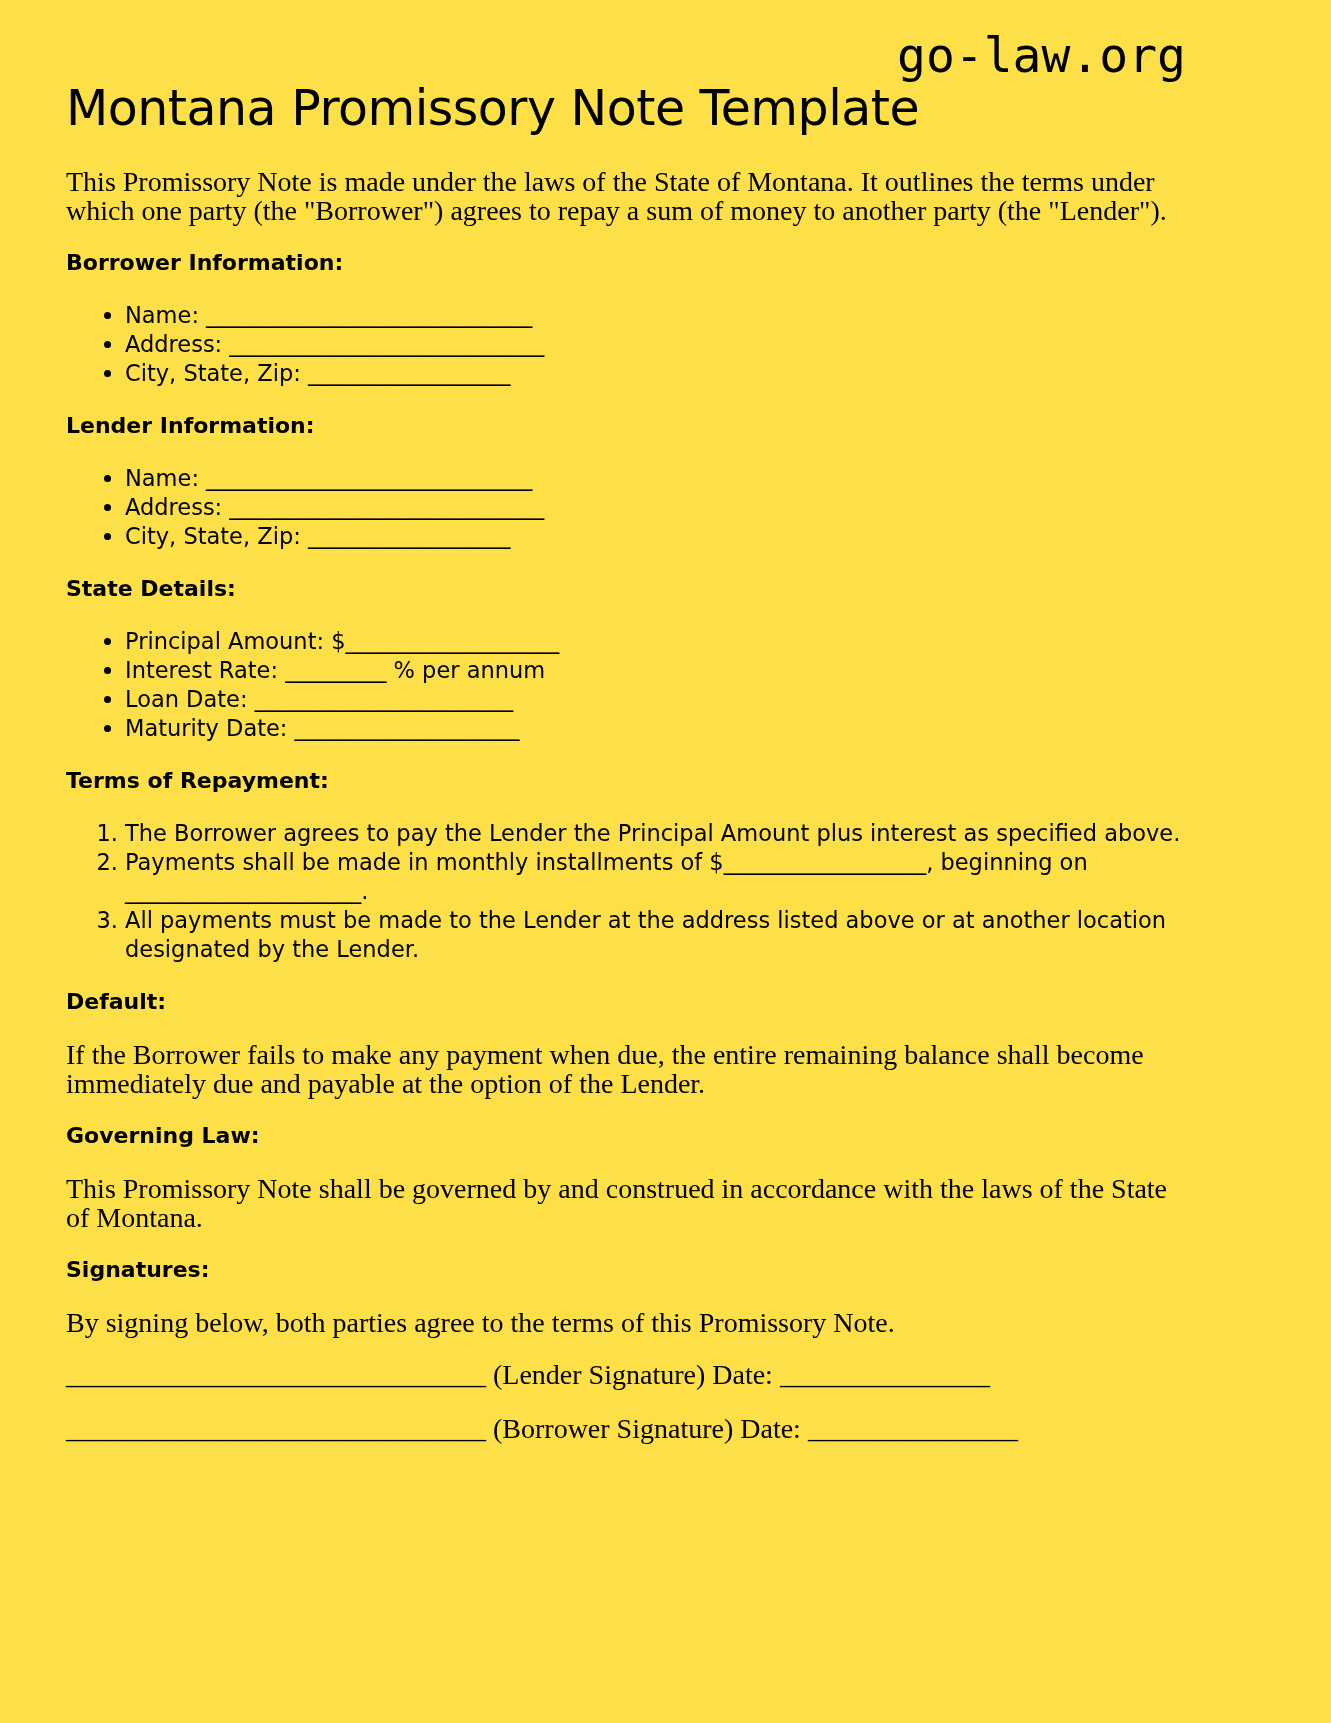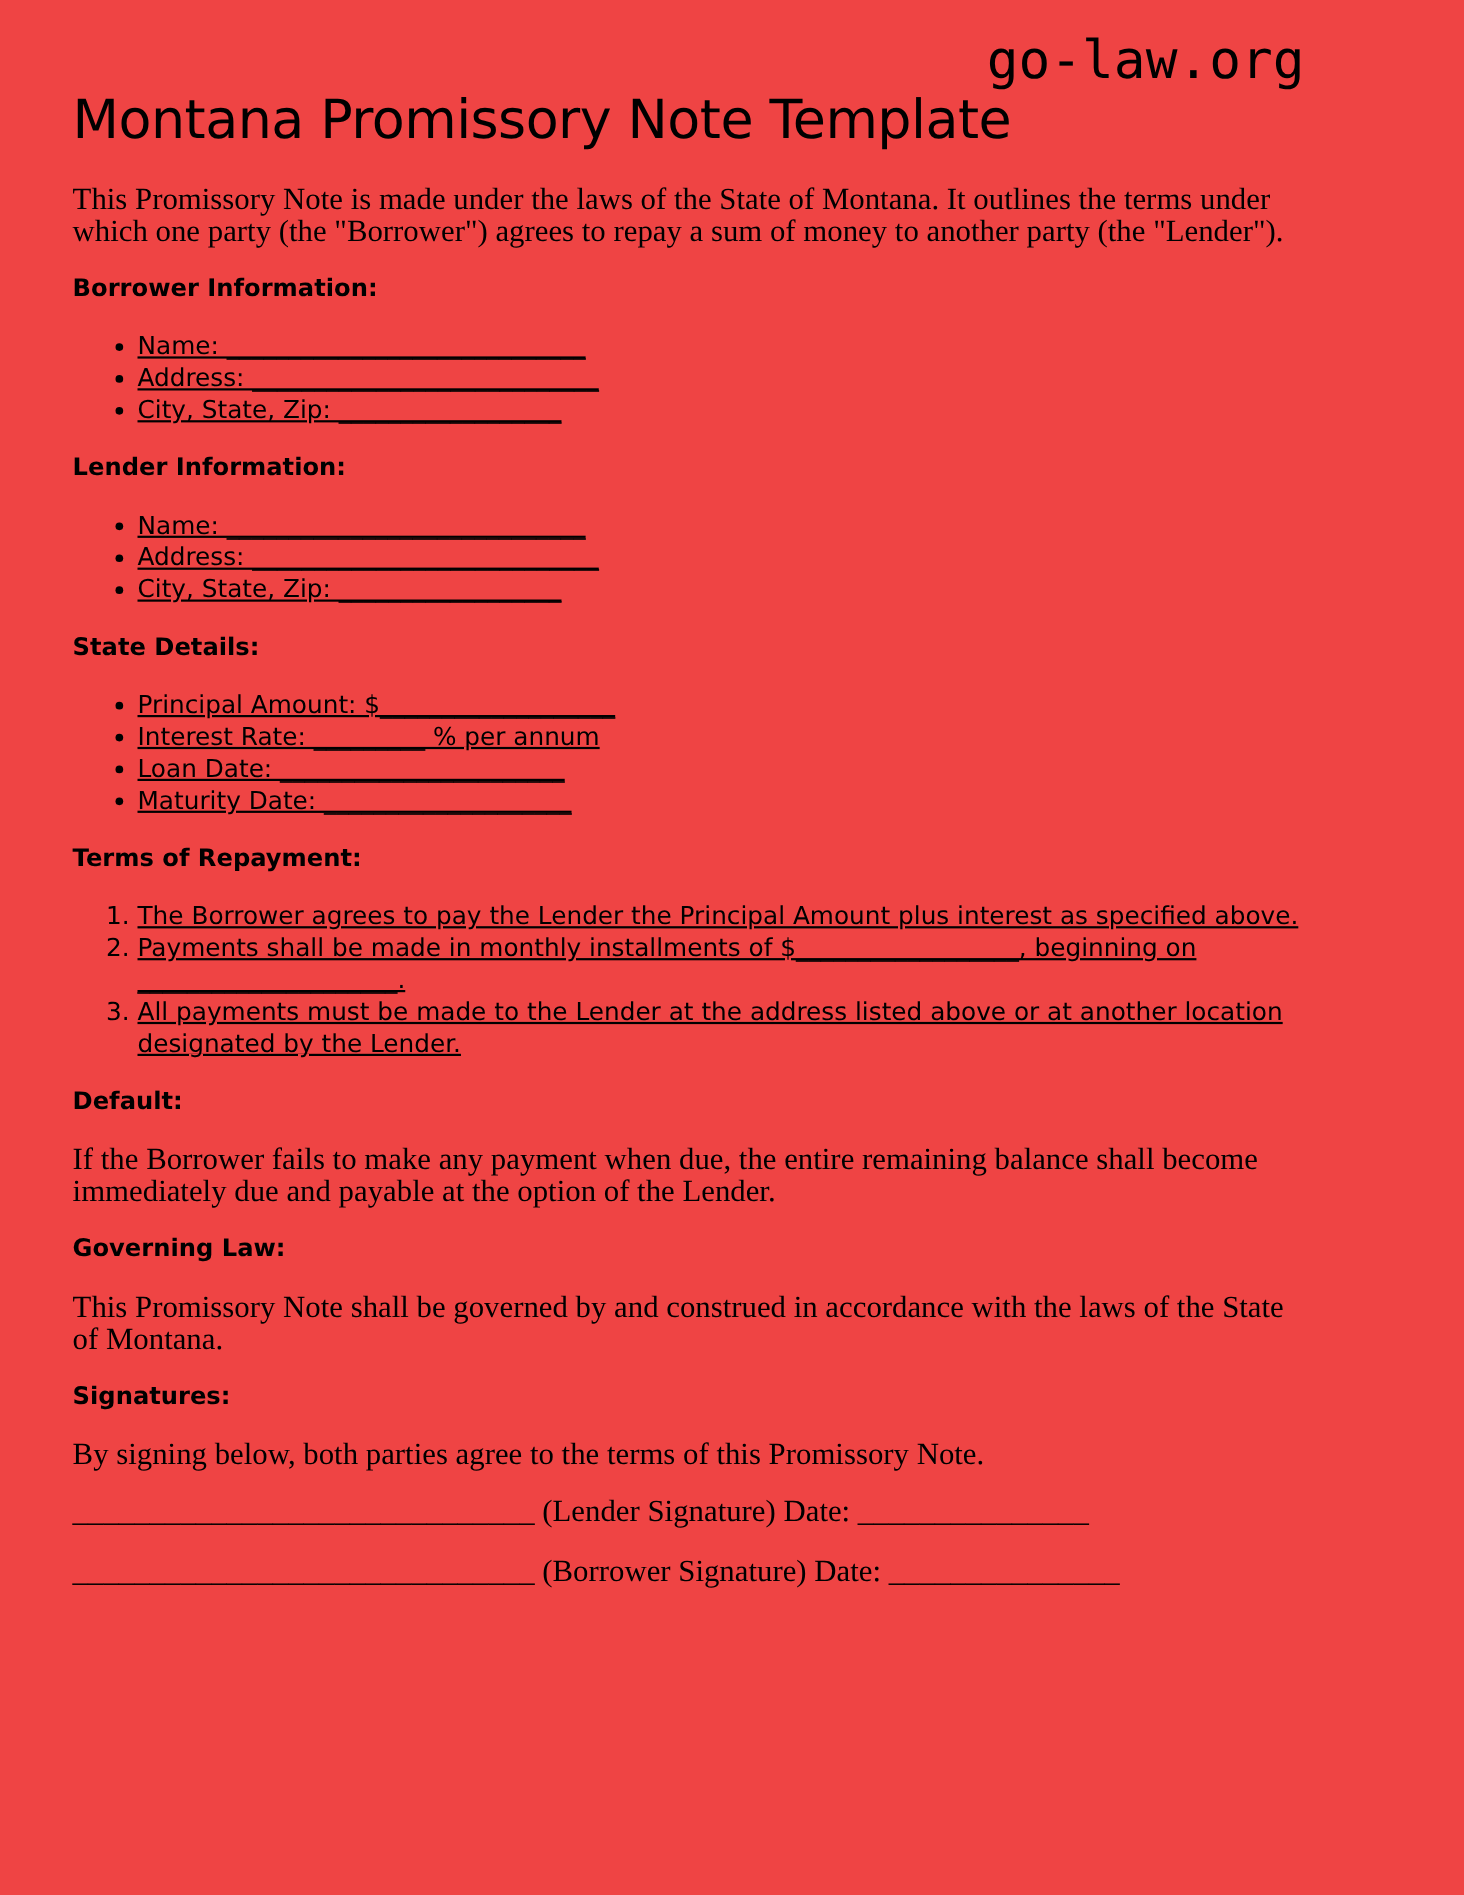--- a/index.html
+++ b/index.html
@@ -5,21 +5,21 @@
   html, body {
     margin: 0;
     padding: 0;
     background: #ffffff;
   }
   .page {
     width: 1331px;
     height: 1723px;
     box-sizing: border-box;
     padding: 30px 0 0 66px;
-    background: #ef4444;
+    background: #fde047;
     color: #000000;
     font-family: "DejaVu Sans", sans-serif;
     overflow: hidden;
   }
   .page > * {
     max-width: 1120px;
   }
   .logo {
     font-family: "DejaVu Sans Mono", monospace;
     font-size: 48px;
@@ -47,21 +47,20 @@
     margin: 23px 0 23px 0;
   }
   ul, ol {
     margin: 0 0 23px 0;
     padding: 0 0 0 59px;
   }
   li {
     font-size: 22.5px;
     line-height: 29px;
     margin: 0;
-    text-decoration: underline;
   }
   .sig-line {
     margin-bottom: 25px;
   }
 </style>
 </head>
 <body>
 
 <div class="page">
 

